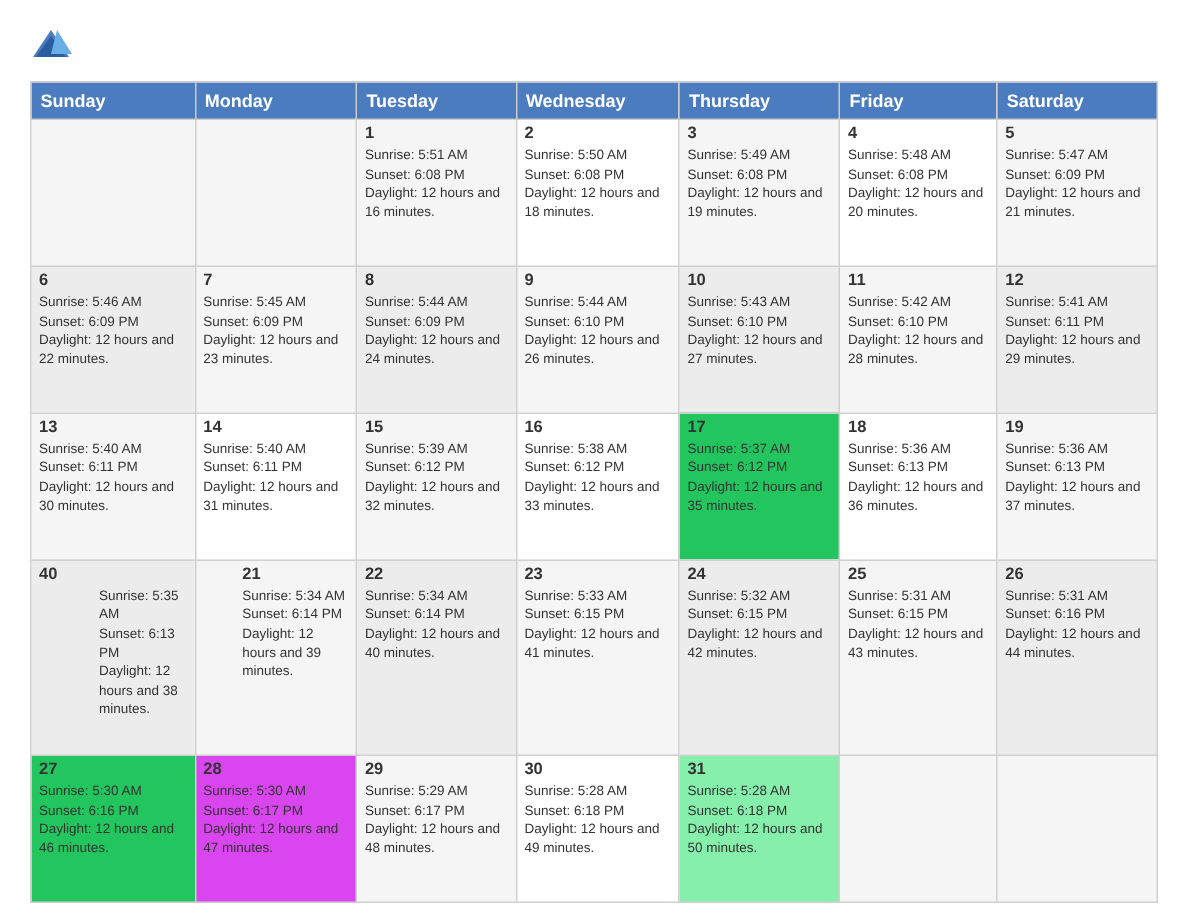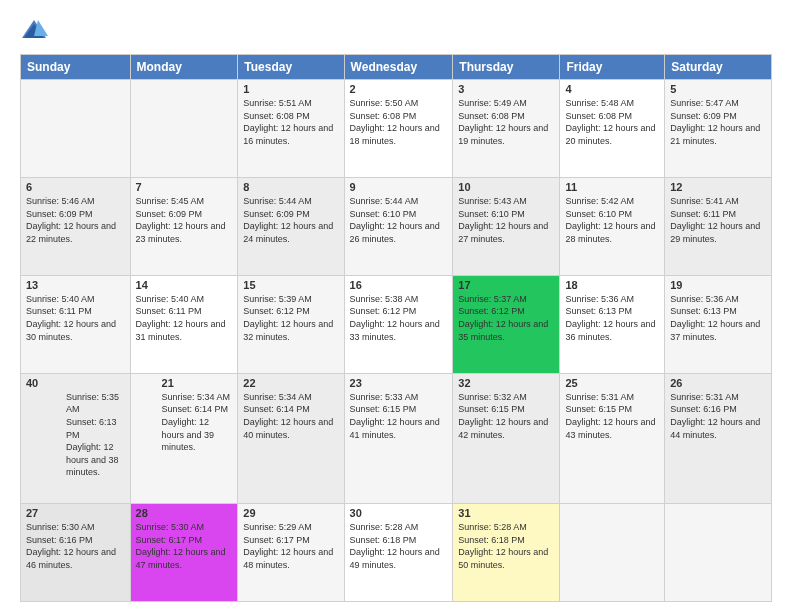--- a/index.html
+++ b/index.html
@@ -280,40 +280,40 @@
 Sunset: 6:14 PM
 Daylight: 12 hours and 40 minutes.</div>
           </td>
           <td style="background: rgb(245, 245, 245); margin-top: 32px;">
             <span class="day-number">23</span>
             <div class="day-info" style="white-space: pre-line;">Sunrise: 5:33 AM
 Sunset: 6:15 PM
 Daylight: 12 hours and 41 minutes.</div>
           </td>
           <td style="background: rgb(236, 236, 236);">
-            <span class="day-number">32</span>
+            <span class="day-number">24</span>
             <div class="day-info" style="white-space: pre-line;">Sunrise: 5:32 AM
 Sunset: 6:15 PM
 Daylight: 12 hours and 42 minutes.</div>
           </td>
           <td style="background: rgb(245, 245, 245);">
             <span class="day-number">25</span>
             <div class="day-info" style="white-space: pre-line;">Sunrise: 5:31 AM
 Sunset: 6:15 PM
 Daylight: 12 hours and 43 minutes.</div>
           </td>
           <td style="background: rgb(236, 236, 236);">
             <span class="day-number">26</span>
             <div class="day-info" style="white-space: pre-line;">Sunrise: 5:31 AM
 Sunset: 6:16 PM
 Daylight: 12 hours and 44 minutes.</div>
           </td>
         </tr>
         <tr>
-          <td style="background: #e5e5e5;">
+          <td style="background: #22c55e;">
             <span class="day-number">27</span>
             <div class="day-info" style="white-space: pre-line;">Sunrise: 5:30 AM
 Sunset: 6:16 PM
 Daylight: 12 hours and 46 minutes.</div>
           </td>
           <td style="background: #d946ef;">
             <span class="day-number">28</span>
             <div class="day-info" style="white-space: pre-line;">Sunrise: 5:30 AM
 Sunset: 6:17 PM
 Daylight: 12 hours and 47 minutes.</div>
@@ -323,21 +323,21 @@
             <div class="day-info" style="white-space: pre-line;">Sunrise: 5:29 AM
 Sunset: 6:17 PM
 Daylight: 12 hours and 48 minutes.</div>
           </td>
           <td style="background: rgb(255, 255, 255);">
             <span class="day-number">30</span>
             <div class="day-info" style="white-space: pre-line;">Sunrise: 5:28 AM
 Sunset: 6:18 PM
 Daylight: 12 hours and 49 minutes.</div>
           </td>
-          <td style="background: #fef9c3;">
+          <td style="background: #86efac;">
             <span class="day-number">31</span>
             <div class="day-info" style="white-space: pre-line;">Sunrise: 5:28 AM
 Sunset: 6:18 PM
 Daylight: 12 hours and 50 minutes.</div>
           </td>
           <td class="empty-cell" style="background: rgb(242, 242, 242);"></td>
           <td class="empty-cell" style="background: rgb(242, 242, 242);"></td>
         </tr>
       </tbody>
   </table>

